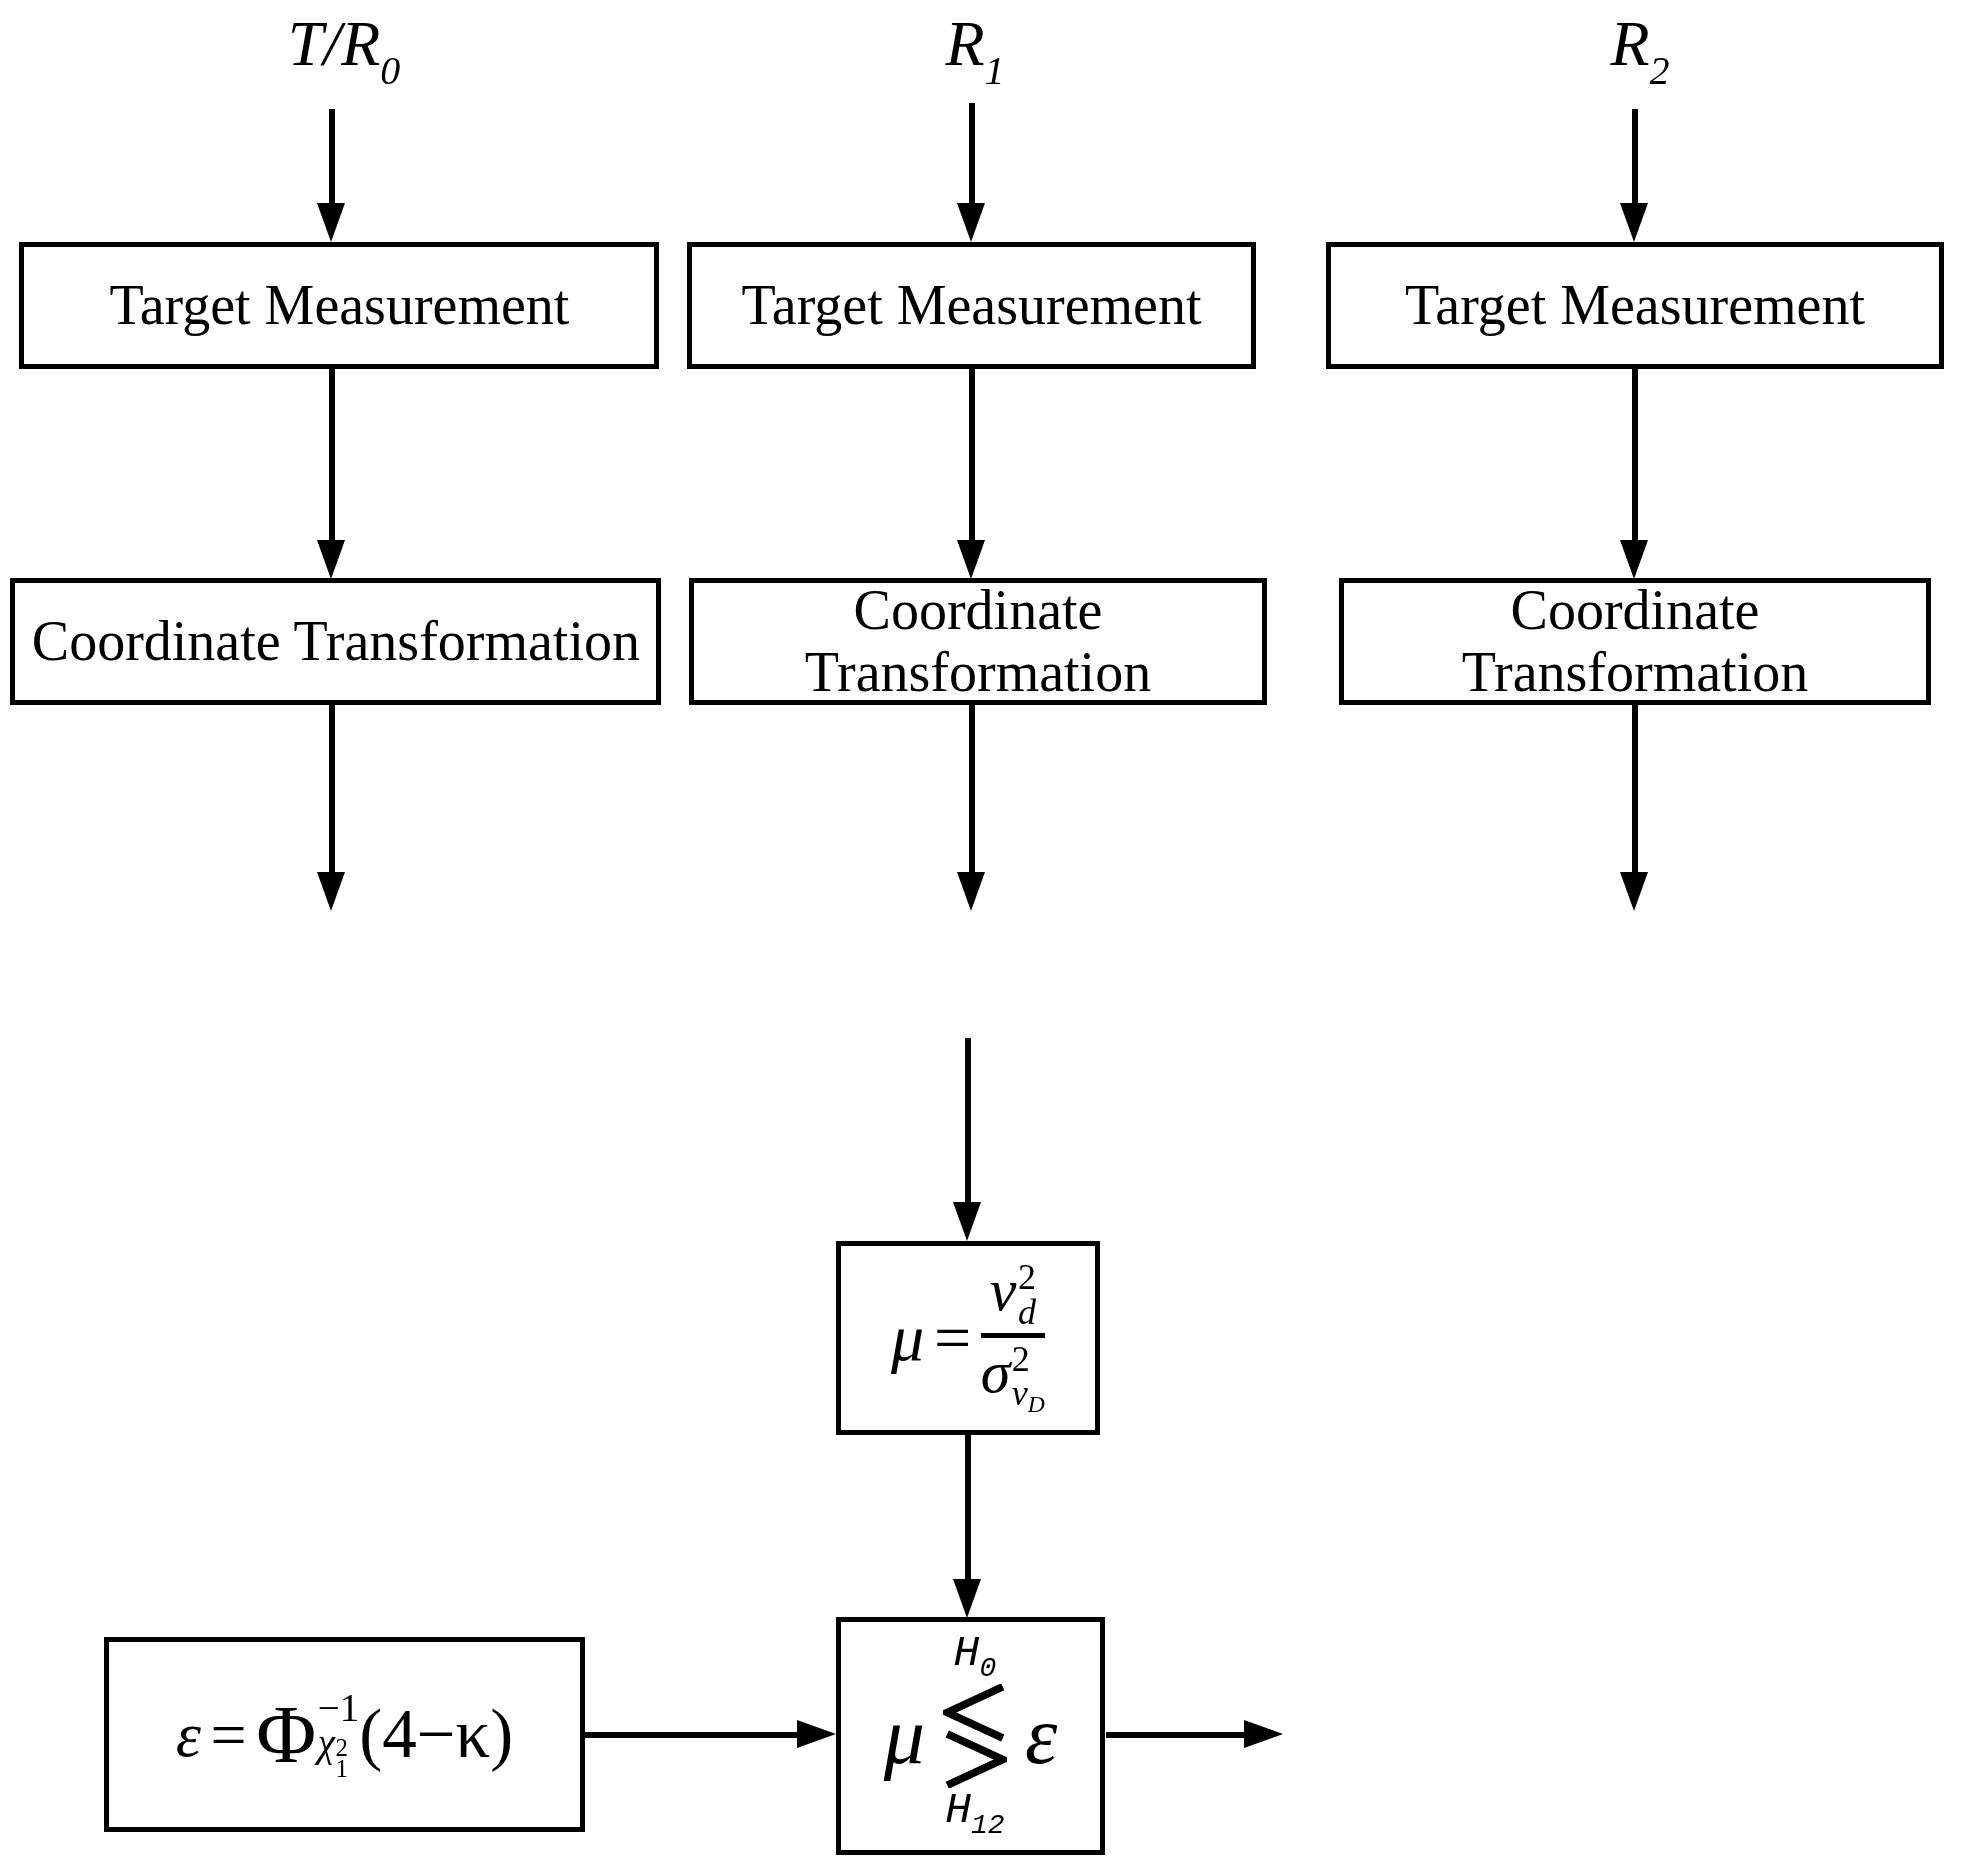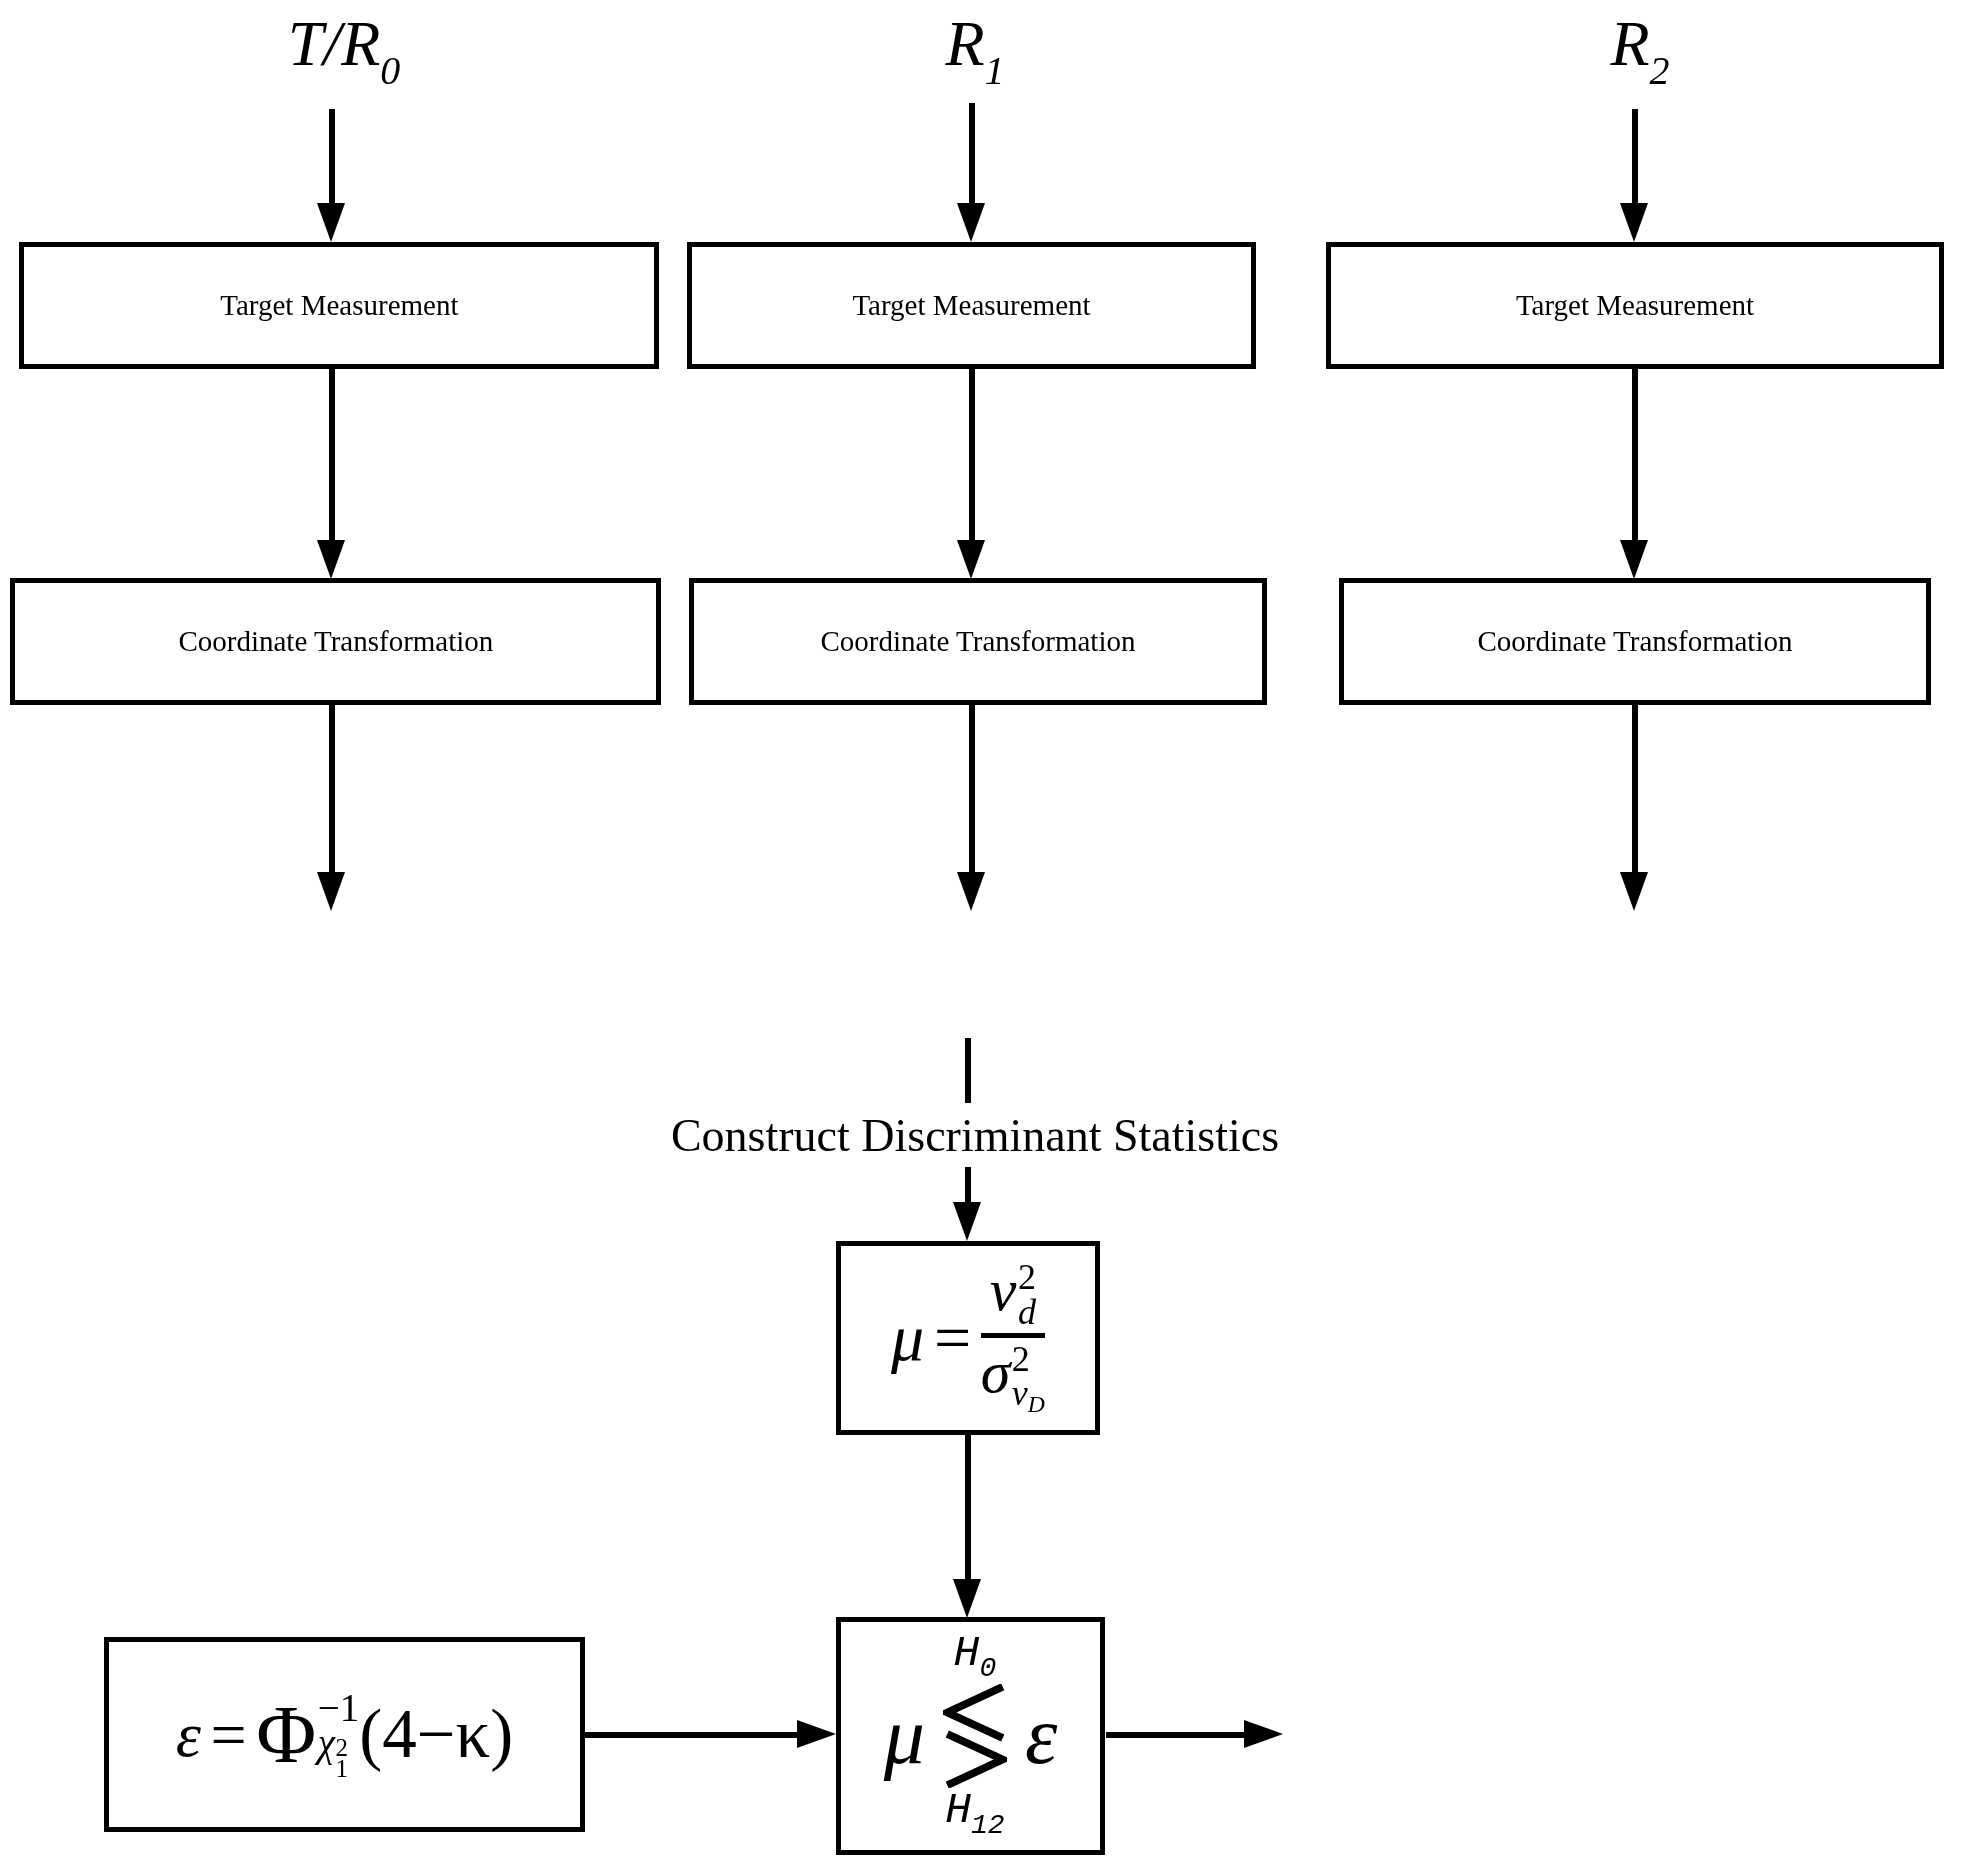--- a/index.html
+++ b/index.html
@@ -1,21 +1,21 @@
 <!DOCTYPE html>
 <html style="font-size:11px"><head>
 <meta charset="utf-8">
 <style>
   html,body{margin:0;padding:0;background:#fff;}
   #canvas{position:relative;width:1965px;height:1868px;background:#fff;
           font-family:"Liberation Serif","DejaVu Serif",serif;color:#000;overflow:hidden;}
 
   .box{position:absolute;border:5.5px solid #000;background:#fff;box-sizing:border-box;
        display:flex;align-items:center;justify-content:center;text-align:center;}
-  .box .lbl{font-size:29px;line-height:1.1;}
+  .box .lbl{font-size:56px;line-height:1.1;}
 
   .toplabel{position:absolute;transform:translateX(-50%);font-style:italic;
             font-size:64px;white-space:nowrap;}
   .toplabel .sub{font-size:40px;font-style:italic;vertical-align:-19.4px;}
 
   .vstem{position:absolute;width:6.2px;background:#000;}
   .hstem{position:absolute;height:6.2px;background:#000;}
   .head-down{position:absolute;width:0;height:0;
              border-left:14.5px solid transparent;border-right:14.5px solid transparent;
              border-top:39px solid #000;}
@@ -102,21 +102,20 @@
   <div class="vstem" style="left:329px;top:705px;height:170px;"></div>
   <div class="head-down" style="left:317px;top:872px;"></div>
   <div class="vstem" style="left:969px;top:705px;height:170px;"></div>
   <div class="head-down" style="left:957px;top:872px;"></div>
   <div class="vstem" style="left:1632px;top:705px;height:170px;"></div>
   <div class="head-down" style="left:1620px;top:872px;"></div>
 
 
   <div class="vstem" style="left:965px;top:1038px;height:166px;"></div>
   <div class="head-down" style="left:953px;top:1202px;"></div>
-  <div class="flowlabel" style="left:975px;top:1103px;">Construct Discriminant Statistics</div>
 
   <div class="box" style="left:836px;top:1241px;width:264px;height:194px;">
     <div class="mu-eq">
       <span class="it">μ</span>
       <span style="margin-left:9.7px;">=</span>
       <span class="frac">
         <span class="fr-part">
           <span class="it">v</span>
           <span class="stk">
             <span>2</span>

